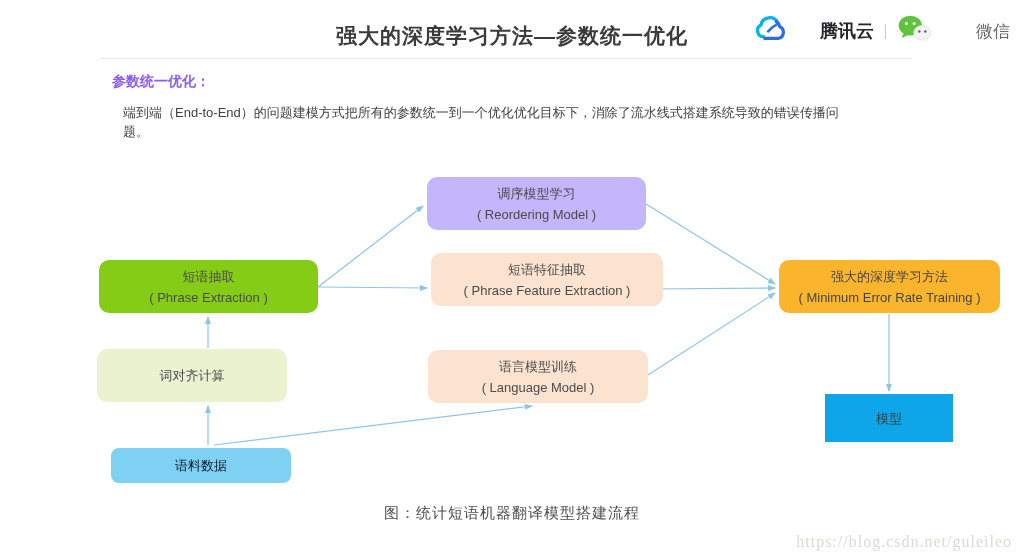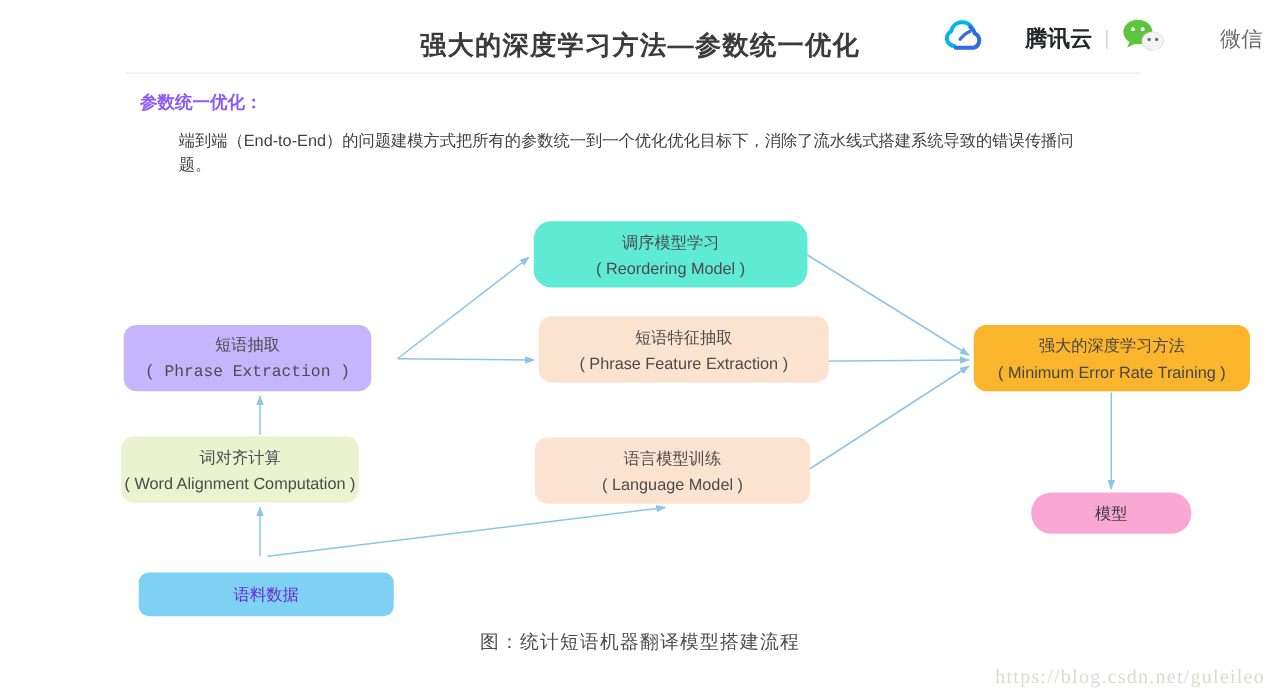--- a/index.html
+++ b/index.html
@@ -24,38 +24,38 @@
     position:absolute; left:100px; top:58px; width:812px; height:1px; background:#e9e9e9;
   }
 
   
   .section-heading {
     position:absolute; left:100px; top:73px;
     font-size:14px; font-weight:bold; color:#8b5cf6;margin-left:12px;
   }
   .section-body {
     position:absolute; left:123px; top:103px; width:740px;
-    font-size:13px; color:#3f3f3f; line-height:19px;margin-left:20px;
+    font-size:13px; color:#3f3f3f; line-height:19px;
   }
 
   
   .edges { position:absolute; left:0; top:0; width:1024px; height:555px; pointer-events:none; }
   .node {
     position:absolute; border-radius:10px;
     display:flex; flex-direction:column; align-items:center; justify-content:center;
     font-size:13px; color:#4b4b4b; line-height:21px; text-align:center;
   }
-  .n-phrase  { left:99px;  top:260px; width:198px; height:53px; background:#c4b5fd;font-family:Liberation Mono, monospace; }
-  .n-reorder { left:427px; top:177px; width:219px; height:53px; background:#5eead4;border-radius:14px; }
+  .n-phrase  { left:99px;  top:260px; width:219px; height:53px; background:#84cc16; }
+  .n-reorder { left:427px; top:177px; width:219px; height:53px; background:#c4b5fd; }
   .n-pfe     { left:431px; top:253px; width:232px; height:53px; background:#fbe3d0; }
   .n-lm      { left:428px; top:350px; width:220px; height:53px; background:#fbe3d0; }
   .n-wac     { left:97px;  top:349px; width:190px; height:53px; background:#ebf2cf; }
-  .n-corpus  { left:111px; top:458px; width:204px; height:35px; background:#7fd1f3; border-radius:8px; color:#6d28d9; }
+  .n-corpus  { left:111px; top:448px; width:180px; height:35px; background:#7fd1f3; border-radius:8px; color:#0f172a; }
   .n-mert    { left:779px; top:260px; width:221px; height:53px; background:#fbb52c; color:#454545; }
-  .n-model   { left:825px; top:394px; width:128px; height:33px; background:#f9a8d4; border-radius:16px; color:#3d3d3d; }
+  .n-model   { left:825px; top:394px; width:128px; height:48px; background:#0ea5e9; border-radius:0; color:#3d3d3d; }
 
   .caption {
     position:absolute; left:0; right:0; top:504px; text-align:center;
     font-size:15px; color:#4d4d4d; letter-spacing:1px;
   }
   .watermark {
     position:absolute; right:12px; bottom:4px;
     font-family:Liberation Serif, serif;
     font-size:16px; color:#dcdad2; letter-spacing:1px;
   }
@@ -131,21 +131,20 @@
     <span>( Phrase Feature Extraction )</span>
   </div>
 
   <div class="node n-lm">
     <span>语言模型训练</span>
     <span>( Language Model )</span>
   </div>
 
   <div class="node n-wac">
     <span>词对齐计算</span>
-    <span>( Word Alignment Computation )</span>
   </div>
 
   <div class="node n-corpus">
     <span>语料数据</span>
   </div>
 
   <div class="node n-mert">
     <span>强大的深度学习方法</span>
     <span>( Minimum Error Rate Training )</span>
   </div>

